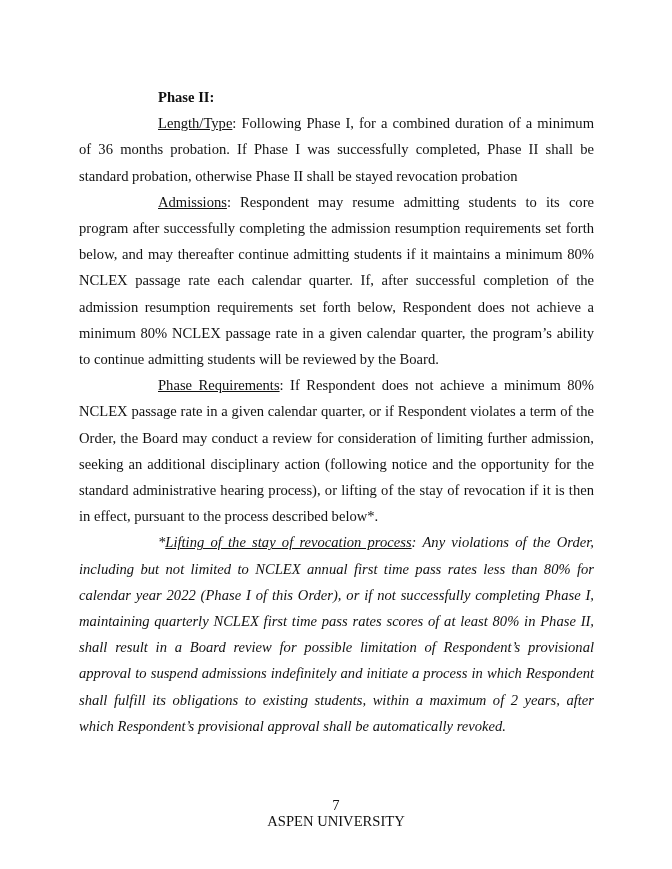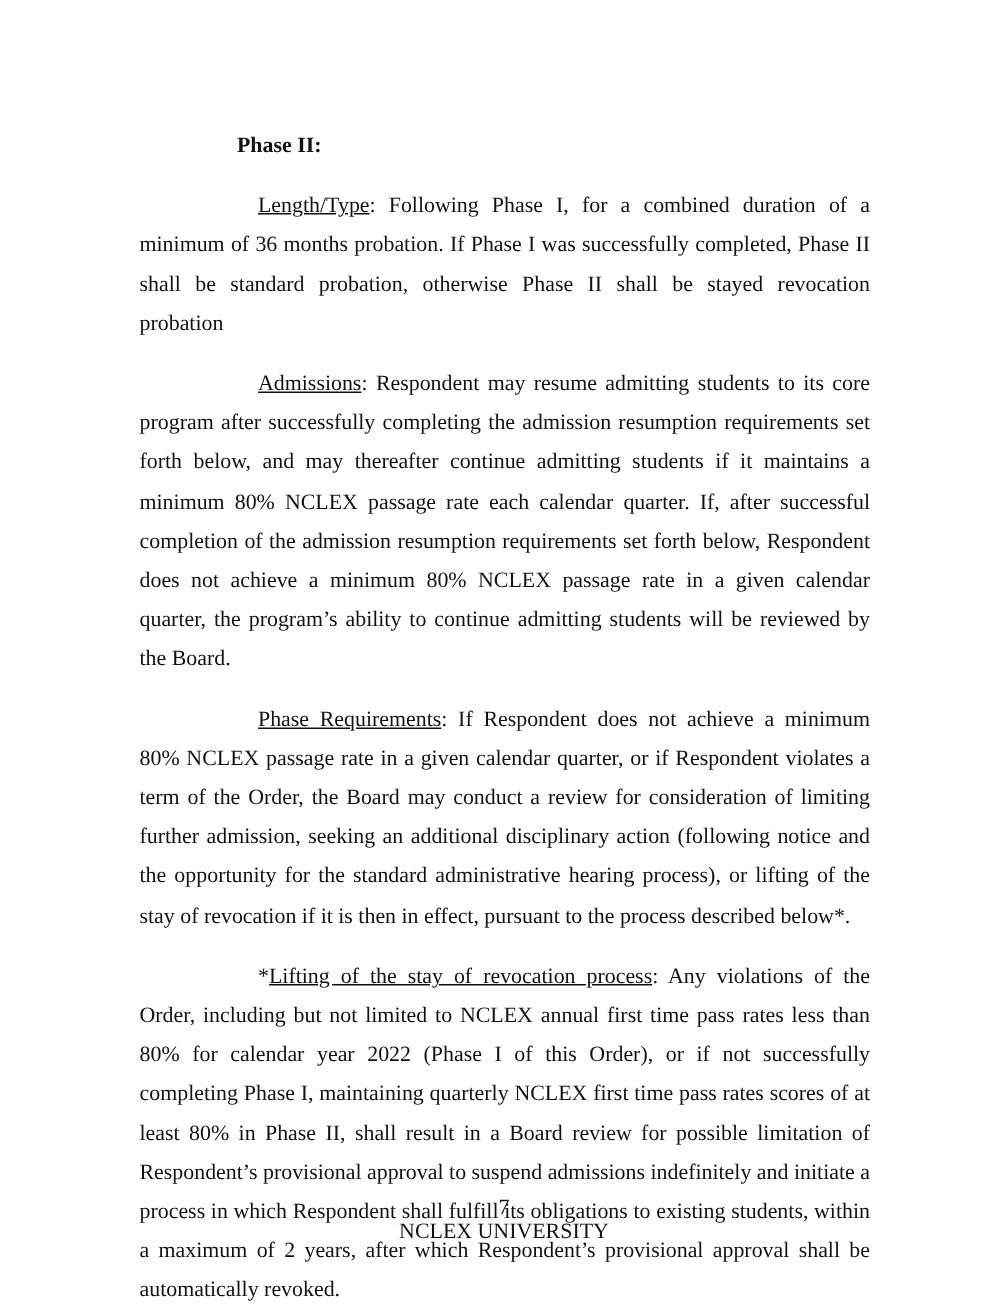--- a/index.html
+++ b/index.html
@@ -18,36 +18,37 @@
     .page {
       position: absolute;
       left: 79px;
       top: 84px;
       width: 515px;
     }
     .p {
       font-size: 14.6px;
       line-height: 26.2px;
       text-align: justify;
-      margin: 14px;
+      margin: 0;
     }
     .heading {
       font-weight: bold;
       padding-left: 79px;
       font-size: 14.6px;
       line-height: 26.2px;
       margin: 0;
     }
     .indent2 {
       text-indent: 79px;
     }
     .u {
       text-decoration: underline;
     }
     .italic {
+      font-style: italic;
     }
     .item-c {
       text-indent: 19px;
     }
     .item-c .marker {
       display: inline-block;
       text-indent: 0;
       width: 60px;
     }
     .footer {
@@ -73,14 +74,14 @@
 
   <p class="p indent2"><span class="u">Phase Requirements</span><span>: If Respondent does not achieve a minimum 80% NCLEX passage rate in a given calendar quarter, or if Respondent violates a term of the Order, the Board may conduct a review for consideration of limiting further admission, seeking an additional disciplinary action (following notice and the opportunity for the standard administrative hearing process), or lifting of the stay of revocation if it is then in effect, pursuant to the process described below*.</span></p>
 
 
   <p class="p indent2 italic"><span>*</span><span class="u">Lifting of the stay of revocation process</span><span>: Any violations of the Order, including but not limited to NCLEX annual first time pass rates less than 80% for calendar year 2022 (Phase I of this Order), or if not successfully completing Phase I, maintaining quarterly NCLEX first time pass rates scores of at least 80% in Phase II, shall result in a Board review for possible limitation of Respondent’s provisional approval to suspend admissions indefinitely and initiate a process in which Respondent shall fulfill its obligations to existing students, within a maximum of 2 years, after which Respondent’s provisional approval shall be automatically revoked.</span></p>
 
 </div>
 
 <div class="footer">
   <div>7</div>
-  <div>NCLEX UNIVERSITY</div>
+  <div>ASPEN UNIVERSITY</div>
 </div>
 
 </body></html>

